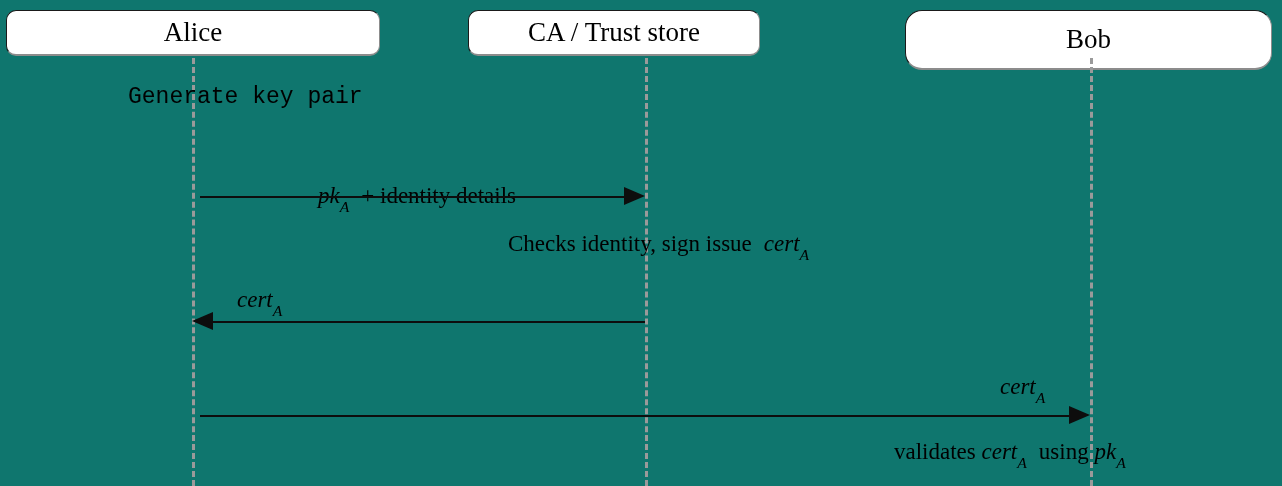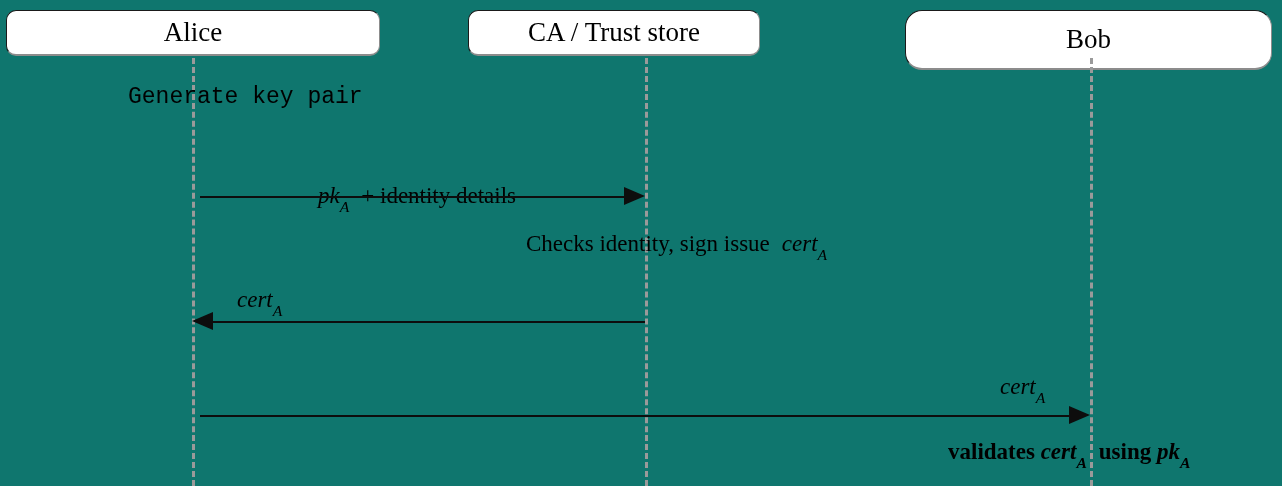--- a/index.html
+++ b/index.html
@@ -114,35 +114,35 @@
   <div class="note" style="left:128px; top:86px;font-family:Liberation Mono, monospace;">
     <span>Generate key pair</span>
   </div>
 
   <div class="note" style="left:318px; top:160px;margin-top:24px;">
     <span class="mono-var"><span>pk</span><span class="sub">A</span></span><span class="gap"></span><span>+ identity details</span>
   </div>
   <div class="msg-line" style="left:200px; top:196px; width:424px;"></div>
   <div class="arrowhead right" style="left:624px; top:187px;"></div>
 
-  <div class="note" style="left:508px; top:232px;margin-left:18px;">
+  <div class="note" style="left:508px; top:232px;">
     <span>Checks identity, sign issue</span><span class="gap"></span><span class="mono-var"><span>cert</span><span class="sub">A</span></span>
   </div>
 
   <div class="note" style="left:237px; top:288px;">
     <span class="mono-var"><span>cert</span><span class="sub">A</span></span>
   </div>
   <div class="msg-line" style="left:213px; top:321px; width:432px;"></div>
   <div class="arrowhead left" style="left:192px; top:312px;"></div>
 
   <div class="note" style="left:1000px; top:375px;">
     <span class="mono-var"><span>cert</span><span class="sub">A</span></span>
   </div>
   <div class="msg-line" style="left:200px; top:415px; width:869px;"></div>
   <div class="arrowhead right" style="left:1069px; top:406px;"></div>
 
-  <div class="note" style="left:948px; top:440px;font-weight:bold;">
+  <div class="note" style="left:894px; top:440px;">
     <span>validates</span>
     <span class="mono-var"><span>cert</span><span class="sub">A</span></span><span class="gap"></span><span>using</span>
     <span class="mono-var"><span>pk</span><span class="sub">A</span></span>
   </div>
 
 </div>
 
 </body></html>

